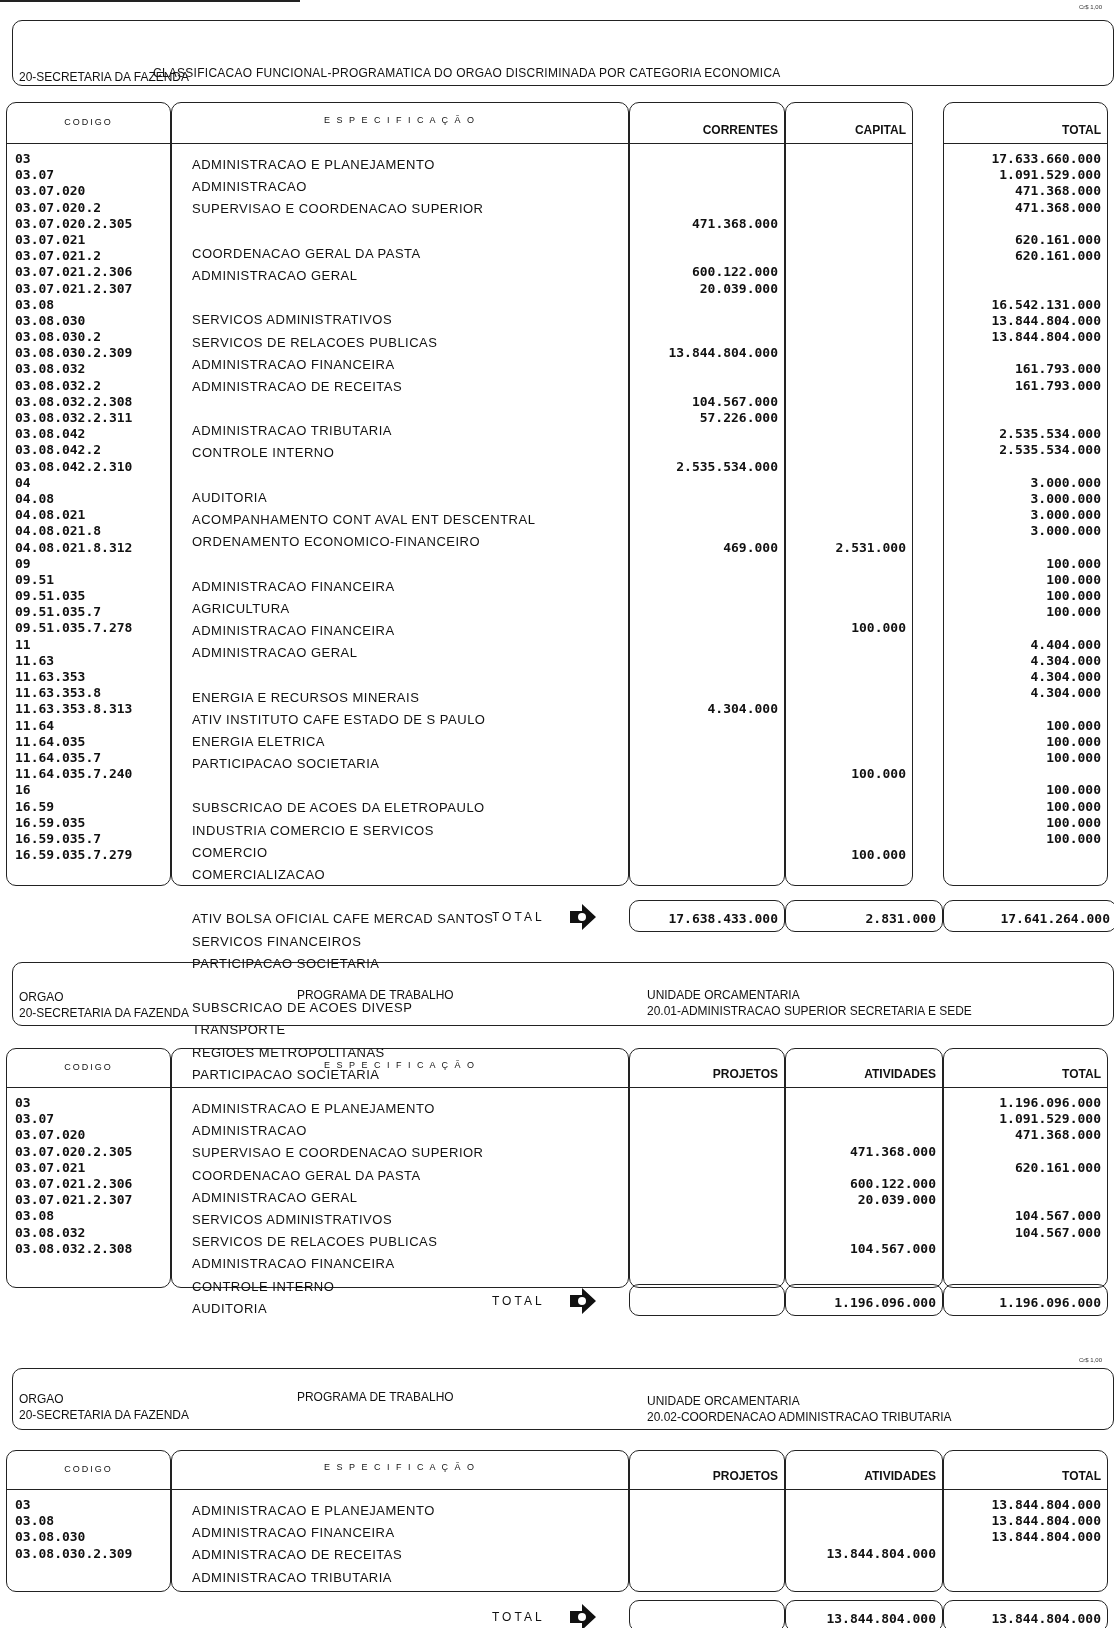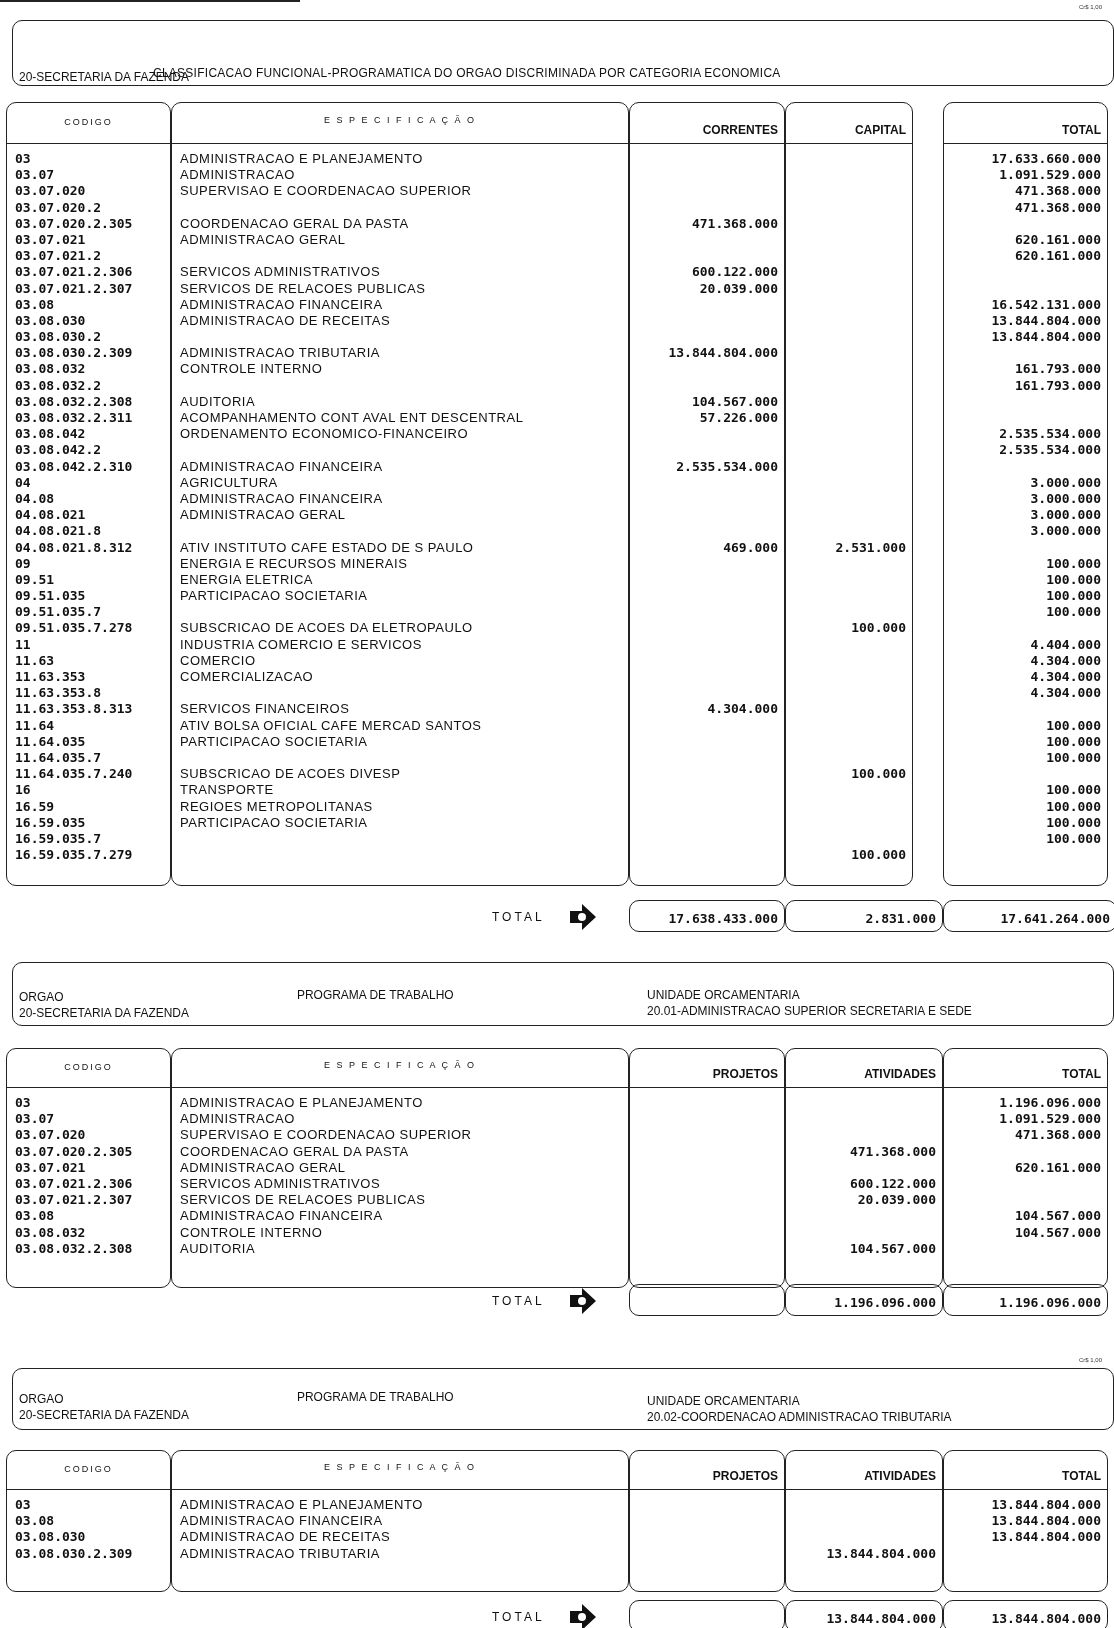--- a/index.html
+++ b/index.html
@@ -15,21 +15,21 @@
          transform:scaleX(0.92); transform-origin:left; }
   .hdr-txt { position:absolute; font-size:13px; font-family:"Liberation Sans",sans-serif;
              transform:scaleX(0.92); transform-origin:left; white-space:nowrap; }
   .col { position:absolute; border:1.5px solid #222; box-sizing:border-box; border-radius:10px; }
   .col-head { position:absolute; left:0; right:0; top:0; border-bottom:1.5px solid #222; }
   .col-head span { position:absolute; font-size:12px; font-weight:bold; font-family:"Liberation Sans",sans-serif; white-space:nowrap; }
   .hsmall { font-size:9px !important; letter-spacing:2px; font-weight:normal !important; }
   .rows { position:absolute; left:0; right:0; }
   .row { height:16.2px; line-height:16.2px; font-size:13px; font-weight:bold; white-space:nowrap; }
   .left { padding-left:8px; }
-  .desc { padding-left:8px; font-weight:normal; font-family:"Liberation Sans",sans-serif; letter-spacing:0.5px; }
+  .desc { padding-left:20px; font-weight:normal; font-family:"Liberation Sans",sans-serif; letter-spacing:0.5px;margin-top:6px; }
   .num { text-align:right; padding-right:6px; }
   .total-label { position:absolute; font-size:12px; letter-spacing:3px; font-family:"Liberation Sans",sans-serif; }
   .tot { position:absolute; border:1.5px solid #222; border-radius:10px; box-sizing:border-box; height:32px;
          font-size:13px; font-weight:bold; text-align:right; padding-right:6px; line-height:40px; }
 </style>
 </head>
 <body>
 
 <div class="topline"></div>
 
@@ -113,32 +113,32 @@
         <div class="row desc"></div>
         <div class="row desc">AUDITORIA</div>
         <div class="row desc">ACOMPANHAMENTO CONT AVAL ENT DESCENTRAL</div>
         <div class="row desc">ORDENAMENTO ECONOMICO-FINANCEIRO</div>
         <div class="row desc"></div>
         <div class="row desc">ADMINISTRACAO FINANCEIRA</div>
         <div class="row desc">AGRICULTURA</div>
         <div class="row desc">ADMINISTRACAO FINANCEIRA</div>
         <div class="row desc">ADMINISTRACAO GERAL</div>
         <div class="row desc"></div>
+        <div class="row desc">ENERGIA E RECURSOS MINERAIS</div>
         <div class="row desc">ATIV INSTITUTO CAFE ESTADO DE S PAULO</div>
-        <div class="row desc">ENERGIA E RECURSOS MINERAIS</div>
         <div class="row desc">ENERGIA ELETRICA</div>
         <div class="row desc">PARTICIPACAO SOCIETARIA</div>
         <div class="row desc"></div>
         <div class="row desc">SUBSCRICAO DE ACOES DA ELETROPAULO</div>
         <div class="row desc">INDUSTRIA COMERCIO E SERVICOS</div>
         <div class="row desc">COMERCIO</div>
         <div class="row desc">COMERCIALIZACAO</div>
         <div class="row desc"></div>
+        <div class="row desc">ATIV BOLSA OFICIAL CAFE MERCAD SANTOS</div>
         <div class="row desc">SERVICOS FINANCEIROS</div>
-        <div class="row desc">ATIV BOLSA OFICIAL CAFE MERCAD SANTOS</div>
         <div class="row desc">PARTICIPACAO SOCIETARIA</div>
         <div class="row desc"></div>
         <div class="row desc">SUBSCRICAO DE ACOES DIVESP</div>
         <div class="row desc">TRANSPORTE</div>
         <div class="row desc">REGIOES METROPOLITANAS</div>
         <div class="row desc">PARTICIPACAO SOCIETARIA</div>
         <div class="row desc"></div>
       </div>
     </div>
     <div class="col" style="left:629px;top:102px;width:156px;height:784px;">

